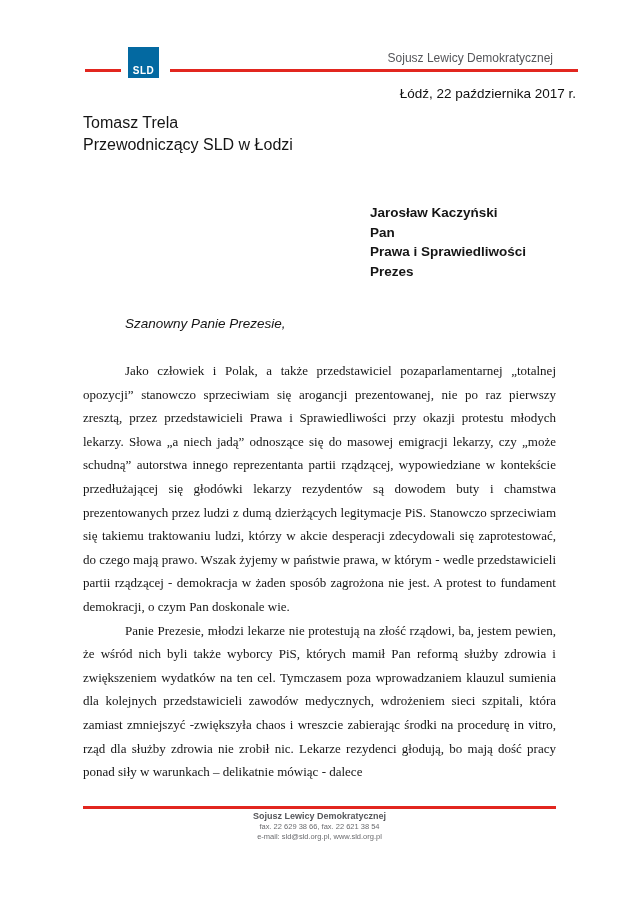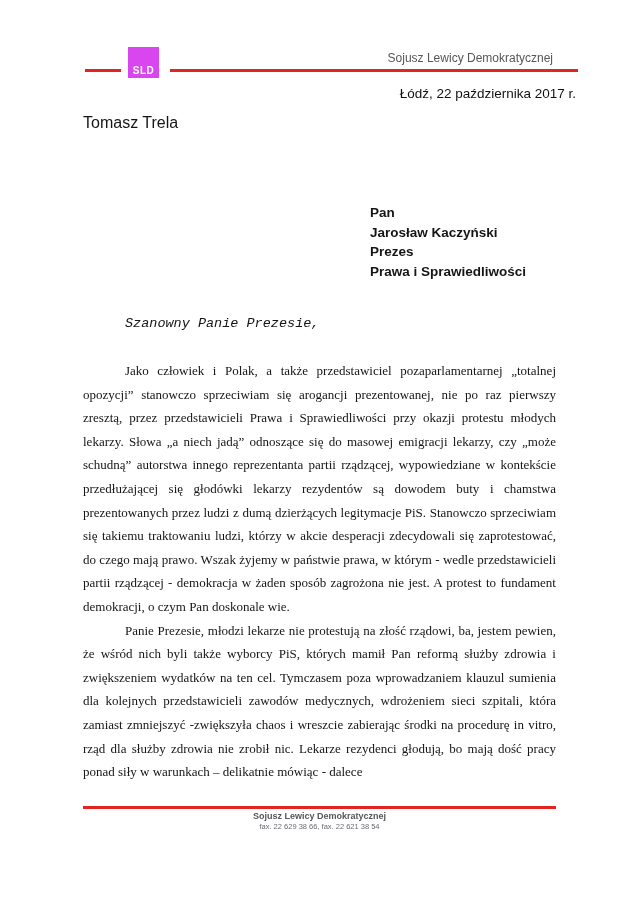--- a/index.html
+++ b/index.html
@@ -12,21 +12,21 @@
     color: #151515;
     overflow: hidden;
   }
   
   .rule-left {
     position: absolute; left: 85px; top: 69px;
     width: 36px; height: 3px; background: #e2261f;
   }
   .logo {
     position: absolute; left: 128px; top: 47px;
-    width: 31px; height: 31px; background: #d946ef;
+    width: 31px; height: 31px; background: #0369a1;
     display: flex; align-items: flex-end; justify-content: center;
   }
   .logo-text {
     color: #ffffff; font-weight: 700; font-size: 10px;
     letter-spacing: 0.5px; line-height: 12px; padding-bottom: 1px;
   }
   .org-name {
     position: absolute; right: 83px; top: 51px;
     font-size: 12px; color: #55565a; white-space: nowrap;
   }
@@ -42,21 +42,21 @@
   .sender {
     position: absolute; left: 83px; top: 112px;
     font-size: 16px; line-height: 21.5px; white-space: nowrap;
   }
   .recipient {
     position: absolute; left: 370px; top: 203px;
     font-size: 13.5px; line-height: 19.5px; font-weight: 700; white-space: nowrap;
   }
   .salutation {
     position: absolute; left: 125px; top: 316px;
-    font-size: 13.5px; font-style: italic; white-space: nowrap; font-family: Liberation Mono, monospace;
+    font-size: 13.5px; font-style: italic; white-space: nowrap;
   }
   
   .body-text {
     position: absolute; left: 83px; top: 359px; width: 473px;
     font-size: 13px; line-height: 23.6px; text-align: justify;
     color: #151515;
   }
   .body-text p { margin: 0; text-indent: 42px; font-family: Liberation Serif, serif; }
   
   .footer-rule {
@@ -83,37 +83,39 @@
       <span class="logo-text">SLD</span>
     </div>
     <span class="org-name">Sojusz Lewicy Demokratycznej</span>
     <div class="rule-right"></div>
   </header>
 
   <div class="date-line">Łódź, 22 października 2017 r.</div>
 
   <div class="sender">
     <div>Tomasz Trela</div>
+    <div>Przewodniczący SLD w Łodzi</div>
   </div>
 
   <div class="recipient">
+    <div>Jarosław Kaczyński</div>
     <div>Pan</div>
-    <div>Jarosław Kaczyński</div>
+    <div>Prawa i Sprawiedliwości</div>
     <div>Prezes</div>
-    <div>Prawa i Sprawiedliwości</div>
   </div>
 
   <div class="salutation">Szanowny Panie Prezesie,</div>
 
   <div class="body-text">
     <p>Jako człowiek i Polak, a także przedstawiciel pozaparlamentarnej „totalnej opozycji” stanowczo sprzeciwiam się arogancji prezentowanej, nie po raz pierwszy zresztą, przez przedstawicieli Prawa i Sprawiedliwości przy okazji protestu młodych lekarzy. Słowa „a niech jadą” odnoszące się do masowej emigracji lekarzy, czy „może schudną” autorstwa innego reprezentanta partii rządzącej, wypowiedziane w kontekście przedłużającej się głodówki lekarzy rezydentów są dowodem buty i chamstwa prezentowanych przez ludzi z dumą dzierżących legitymacje PiS. Stanowczo sprzeciwiam się takiemu traktowaniu ludzi, którzy w akcie desperacji zdecydowali się zaprotestować, do czego mają prawo. Wszak żyjemy w państwie prawa, w którym - wedle przedstawicieli partii rządzącej - demokracja w żaden sposób zagrożona nie jest. A protest to fundament demokracji, o czym Pan doskonale wie.</p>
     <p>Panie Prezesie, młodzi lekarze nie protestują na złość rządowi, ba, jestem pewien, że wśród nich byli także wyborcy PiS, których mamił Pan reformą służby zdrowia i zwiększeniem wydatków na ten cel. Tymczasem poza wprowadzaniem klauzul sumienia dla kolejnych przedstawicieli zawodów medycznych, wdrożeniem sieci szpitali, która zamiast zmniejszyć -zwiększyła chaos i wreszcie zabierając środki na procedurę in vitro, rząd dla służby zdrowia nie zrobił nic. Lekarze rezydenci głodują, bo mają dość pracy ponad siły w warunkach – delikatnie mówiąc - dalece</p>
   </div>
 
   <footer>
     <div class="footer-rule"></div>
     <div class="footer-block">
       <div class="footer-org">Sojusz Lewicy Demokratycznej</div>
       <div class="footer-line">fax. 22 629 38 66, fax. 22 621 38 54</div>
+      <div class="footer-line">e-mail: sld@sld.org.pl, www.sld.org.pl</div>
     </div>
   </footer>
 
 </div>
 
 </body></html>

